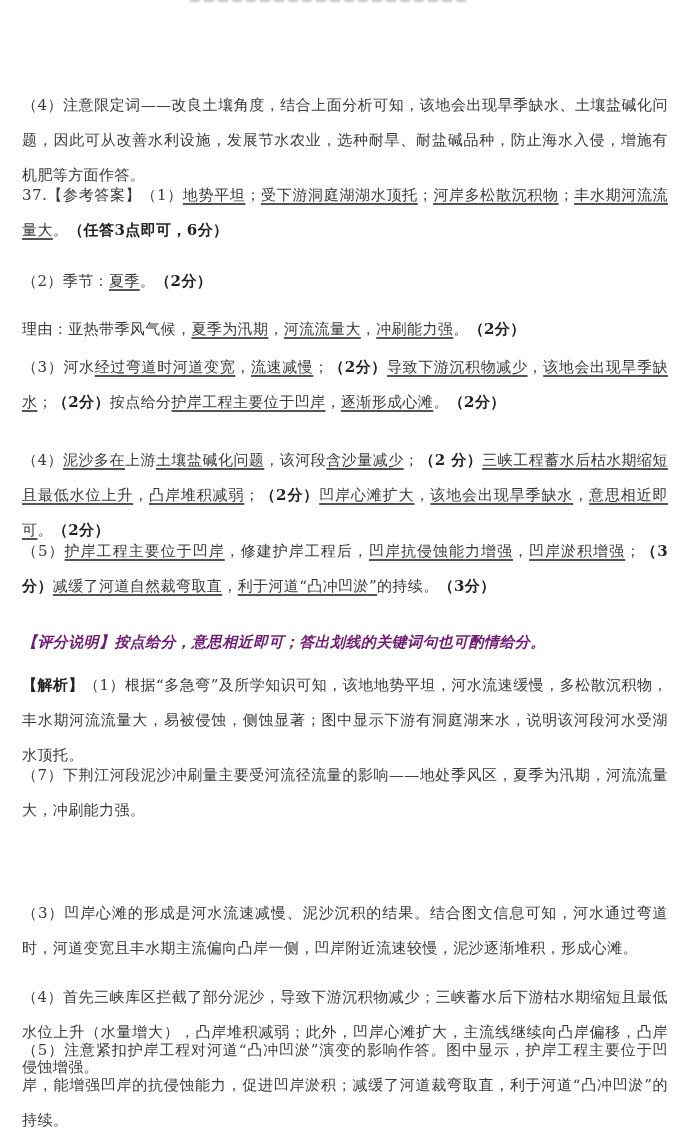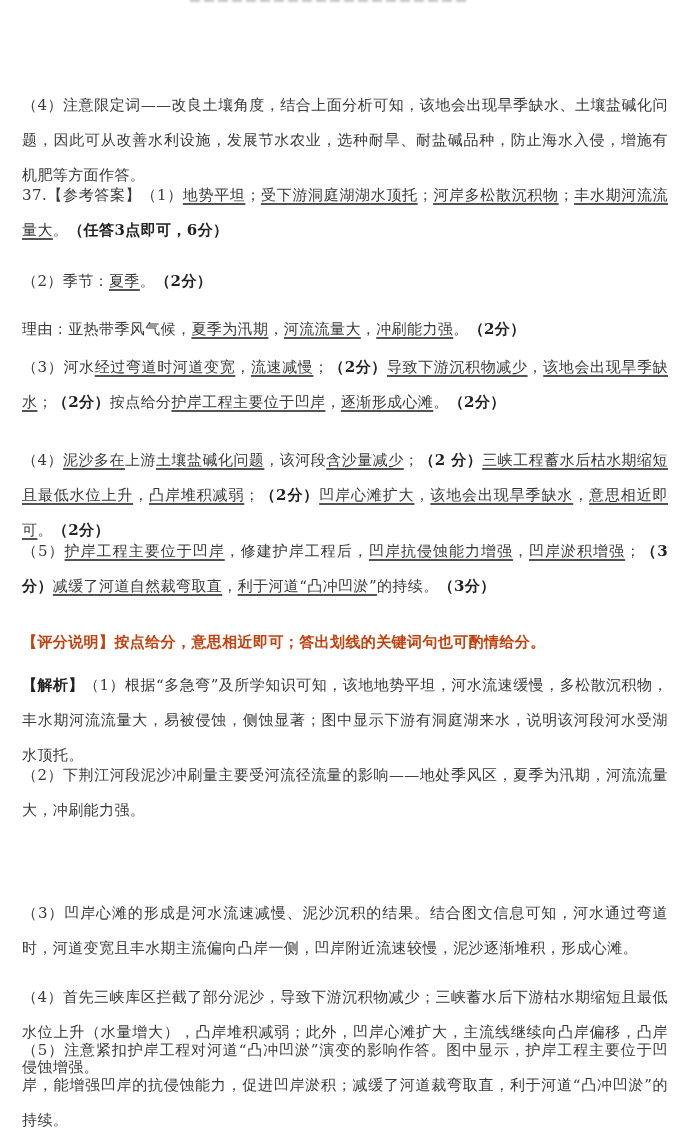--- a/index.html
+++ b/index.html
@@ -13,21 +13,21 @@
     background: repeating-linear-gradient(90deg, #9a9a9a 0 10px, transparent 10px 14px);
     opacity: .55; filter: blur(1px);
   }
   .para {
     position: absolute; left: 22px; right: 24px;
     font-size: 15px; line-height: 35px; letter-spacing: 0.4px;
     text-align: justify;
   }
   .u { text-decoration: underline; text-decoration-color: #555; text-underline-offset: 3px; text-decoration-thickness: 1.5px; }
   .b { font-weight: bold; color: #222; }
-  .bold-para { font-weight: bold; color: #c2410c; }
+  .bold-para { font-weight: bold; color: #701a75; font-style: italic; }
 </style>
 </head>
 <body>
 
 <div class="header-cut"></div>
 
 <div class="para" style="top:88px">（4）注意限定词——改良土壤角度，结合上面分析可知，该地会出现旱季缺水、土壤盐碱化问题，因此可从改善水利设施，发展节水农业，选种耐旱、耐盐碱品种，防止海水入侵，增施有机肥等方面作答。</div>
 
 <div class="para" style="top:178px">
   <span>37.</span><span>【参考答案】</span><span>（1）</span><span class="u">地势平坦</span><span>；</span><span class="u">受下游洞庭湖湖水顶托</span><span>；</span><span class="u">河岸多松散沉积物</span><span>；</span><span class="u">丰水期河流流量大</span><span>。</span><span class="b">（任答3点即可，6分）</span>
@@ -52,19 +52,19 @@
 <div class="para" style="top:534px">
   <span>（5）</span><span class="u">护岸工程主要位于凹岸</span><span>，修建护岸工程后，</span><span class="u">凹岸抗侵蚀能力增强</span>，<span class="u">凹岸淤积增强</span>；<span class="b">（3分）</span><span class="u">减缓了河道自然裁弯取直</span>，<span class="u">利于河道“凸冲凹淤”</span><span>的持续。</span><span class="b">（3分）</span>
 </div>
 
 <div class="para bold-para" style="top:625px">【评分说明】按点给分，意思相近即可；答出划线的关键词句也可酌情给分。</div>
 
 <div class="para" style="top:668px">
   <span class="b">【解析】</span><span>（1）根据“多急弯”及所学知识可知，该地地势平坦，河水流速缓慢，多松散沉积物，丰水期河流流量大，易被侵蚀，侧蚀显著；图中显示下游有洞庭湖来水，说明该河段河水受湖水顶托。</span>
 </div>
 
-<div class="para" style="top:758px">（2）下荆江河段泥沙冲刷量主要受河流径流量的影响——地处季风区，夏季为汛期，河流流量大，冲刷能力强。</div>
+<div class="para" style="top:758px">（7）下荆江河段泥沙冲刷量主要受河流径流量的影响——地处季风区，夏季为汛期，河流流量大，冲刷能力强。</div>
 
 <div class="para" style="top:896px">（3）凹岸心滩的形成是河水流速减慢、泥沙沉积的结果。结合图文信息可知，河水通过弯道时，河道变宽且丰水期主流偏向凸岸一侧，凹岸附近流速较慢，泥沙逐渐堆积，形成心滩。</div>
 
 <div class="para" style="top:980px">（4）首先三峡库区拦截了部分泥沙，导致下游沉积物减少；三峡蓄水后下游枯水期缩短且最低水位上升（水量增大），凸岸堆积减弱；此外，凹岸心滩扩大，主流线继续向凸岸偏移，凸岸侵蚀增强。</div>
 
 <div class="para" style="top:1033px">（5）注意紧扣护岸工程对河道“凸冲凹淤”演变的影响作答。图中显示，护岸工程主要位于凹岸，能增强凹岸的抗侵蚀能力，促进凹岸淤积；减缓了河道裁弯取直，利于河道“凸冲凹淤”的持续。</div>
 
 </body></html>

